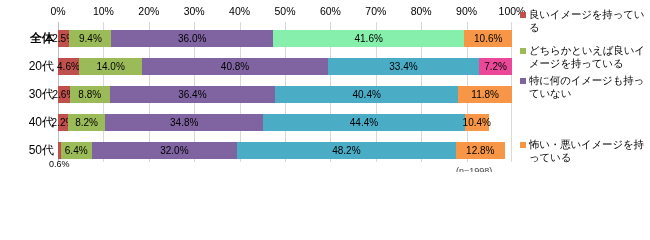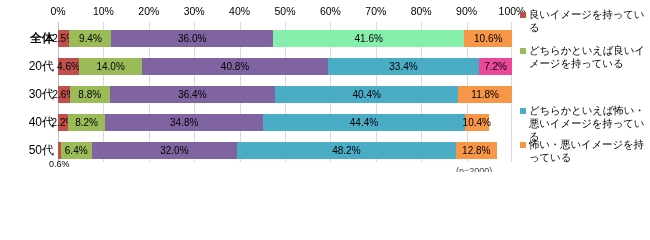--- a/index.html
+++ b/index.html
@@ -270,41 +270,41 @@
           </div>
           <div class="seg" title="どちらかといえば良いイメージを持っている 6.4%" style="width: 31px; background: rgb(155, 187, 89);">
             <span class="seg-label">6.4%</span>
           </div>
           <div class="seg" title="特に何のイメージも持っていない 32.0%" style="width: 145.28px; background: rgb(128, 100, 162); padding-left: 20px;">
             <span class="seg-label">32.0%</span>
           </div>
           <div class="seg" title="どちらかといえば怖い・悪いイメージを持っている 48.2%" style="width: 218.828px; background: rgb(75, 172, 198);">
             <span class="seg-label">48.2%</span>
           </div>
-          <div class="seg" title="怖い・悪いイメージを持っている 12.8%" style="width: 41px; background: rgb(247, 150, 70);">
+          <div class="seg" title="怖い・悪いイメージを持っている 12.8%" style="width: 49px; background: rgb(247, 150, 70);">
             <span class="seg-label">12.8%</span>
           </div>
         </div>
       </div>
   </div>
 
-  <div id="n-note" style="left: 456px; top: 167px;">(n=2000)</div>
+  <div id="n-note" style="left: 456px; top: 167px;">(n=1998)</div>
 
   <div id="legend">
       <div class="legend-item" style="top: 0px;">
         <span class="legend-swatch" style="background: rgb(192, 80, 77);"></span>
         <span class="legend-text">良いイメージを持っている</span>
       </div>
       <div class="legend-item" style="top: 36px;">
         <span class="legend-swatch" style="background: rgb(155, 187, 89);"></span>
         <span class="legend-text">どちらかといえば良いイメージを持っている</span>
       </div>
-      <div class="legend-item" style="top: 96px;">
-        <span class="legend-swatch" style="background: rgb(75, 172, 198);"></span>
-        <span class="legend-text">どちらかといえば怖い・悪いイメージを持っている</span>
+      <div class="legend-item" style="top: 66px;">
+        <span class="legend-swatch" style="background: rgb(128, 100, 162);"></span>
+        <span class="legend-text">特に何のイメージも持っていない</span>
       </div>
       <div class="legend-item" style="top: 130px;">
         <span class="legend-swatch" style="background: rgb(247, 150, 70);"></span>
         <span class="legend-text">怖い・悪いイメージを持っている</span>
       </div>
     </div>
 
 </div>
 
 </body></html>

